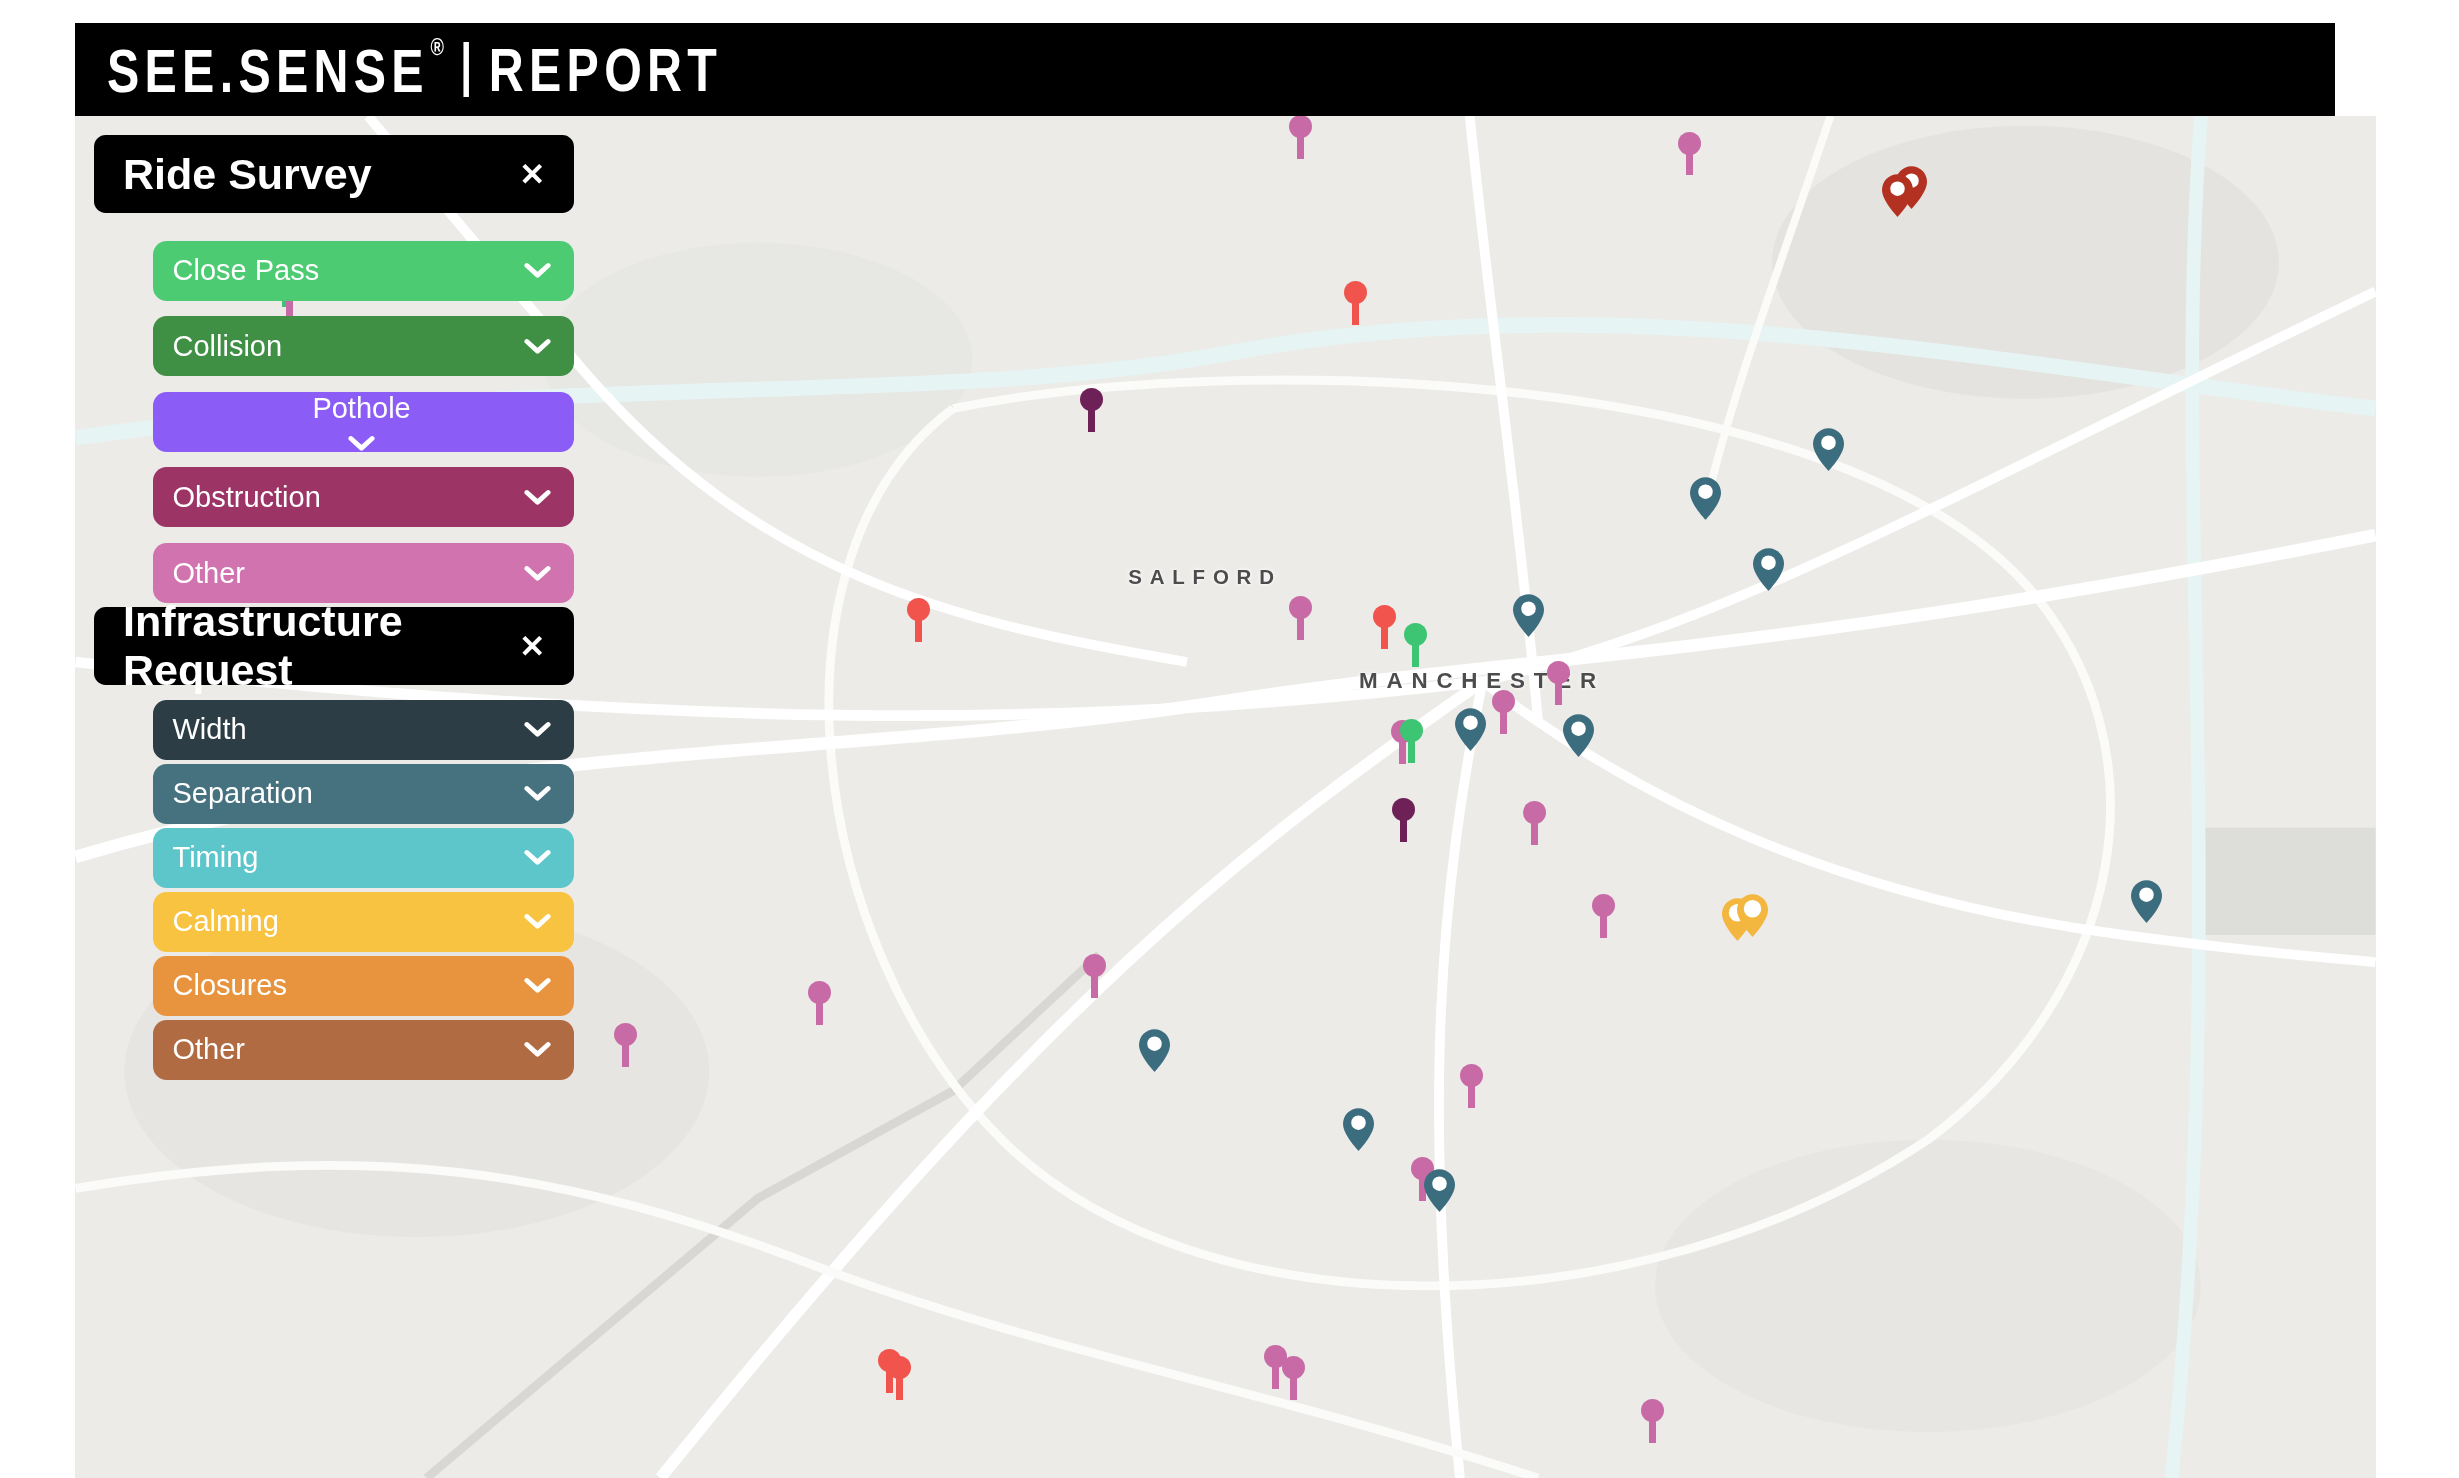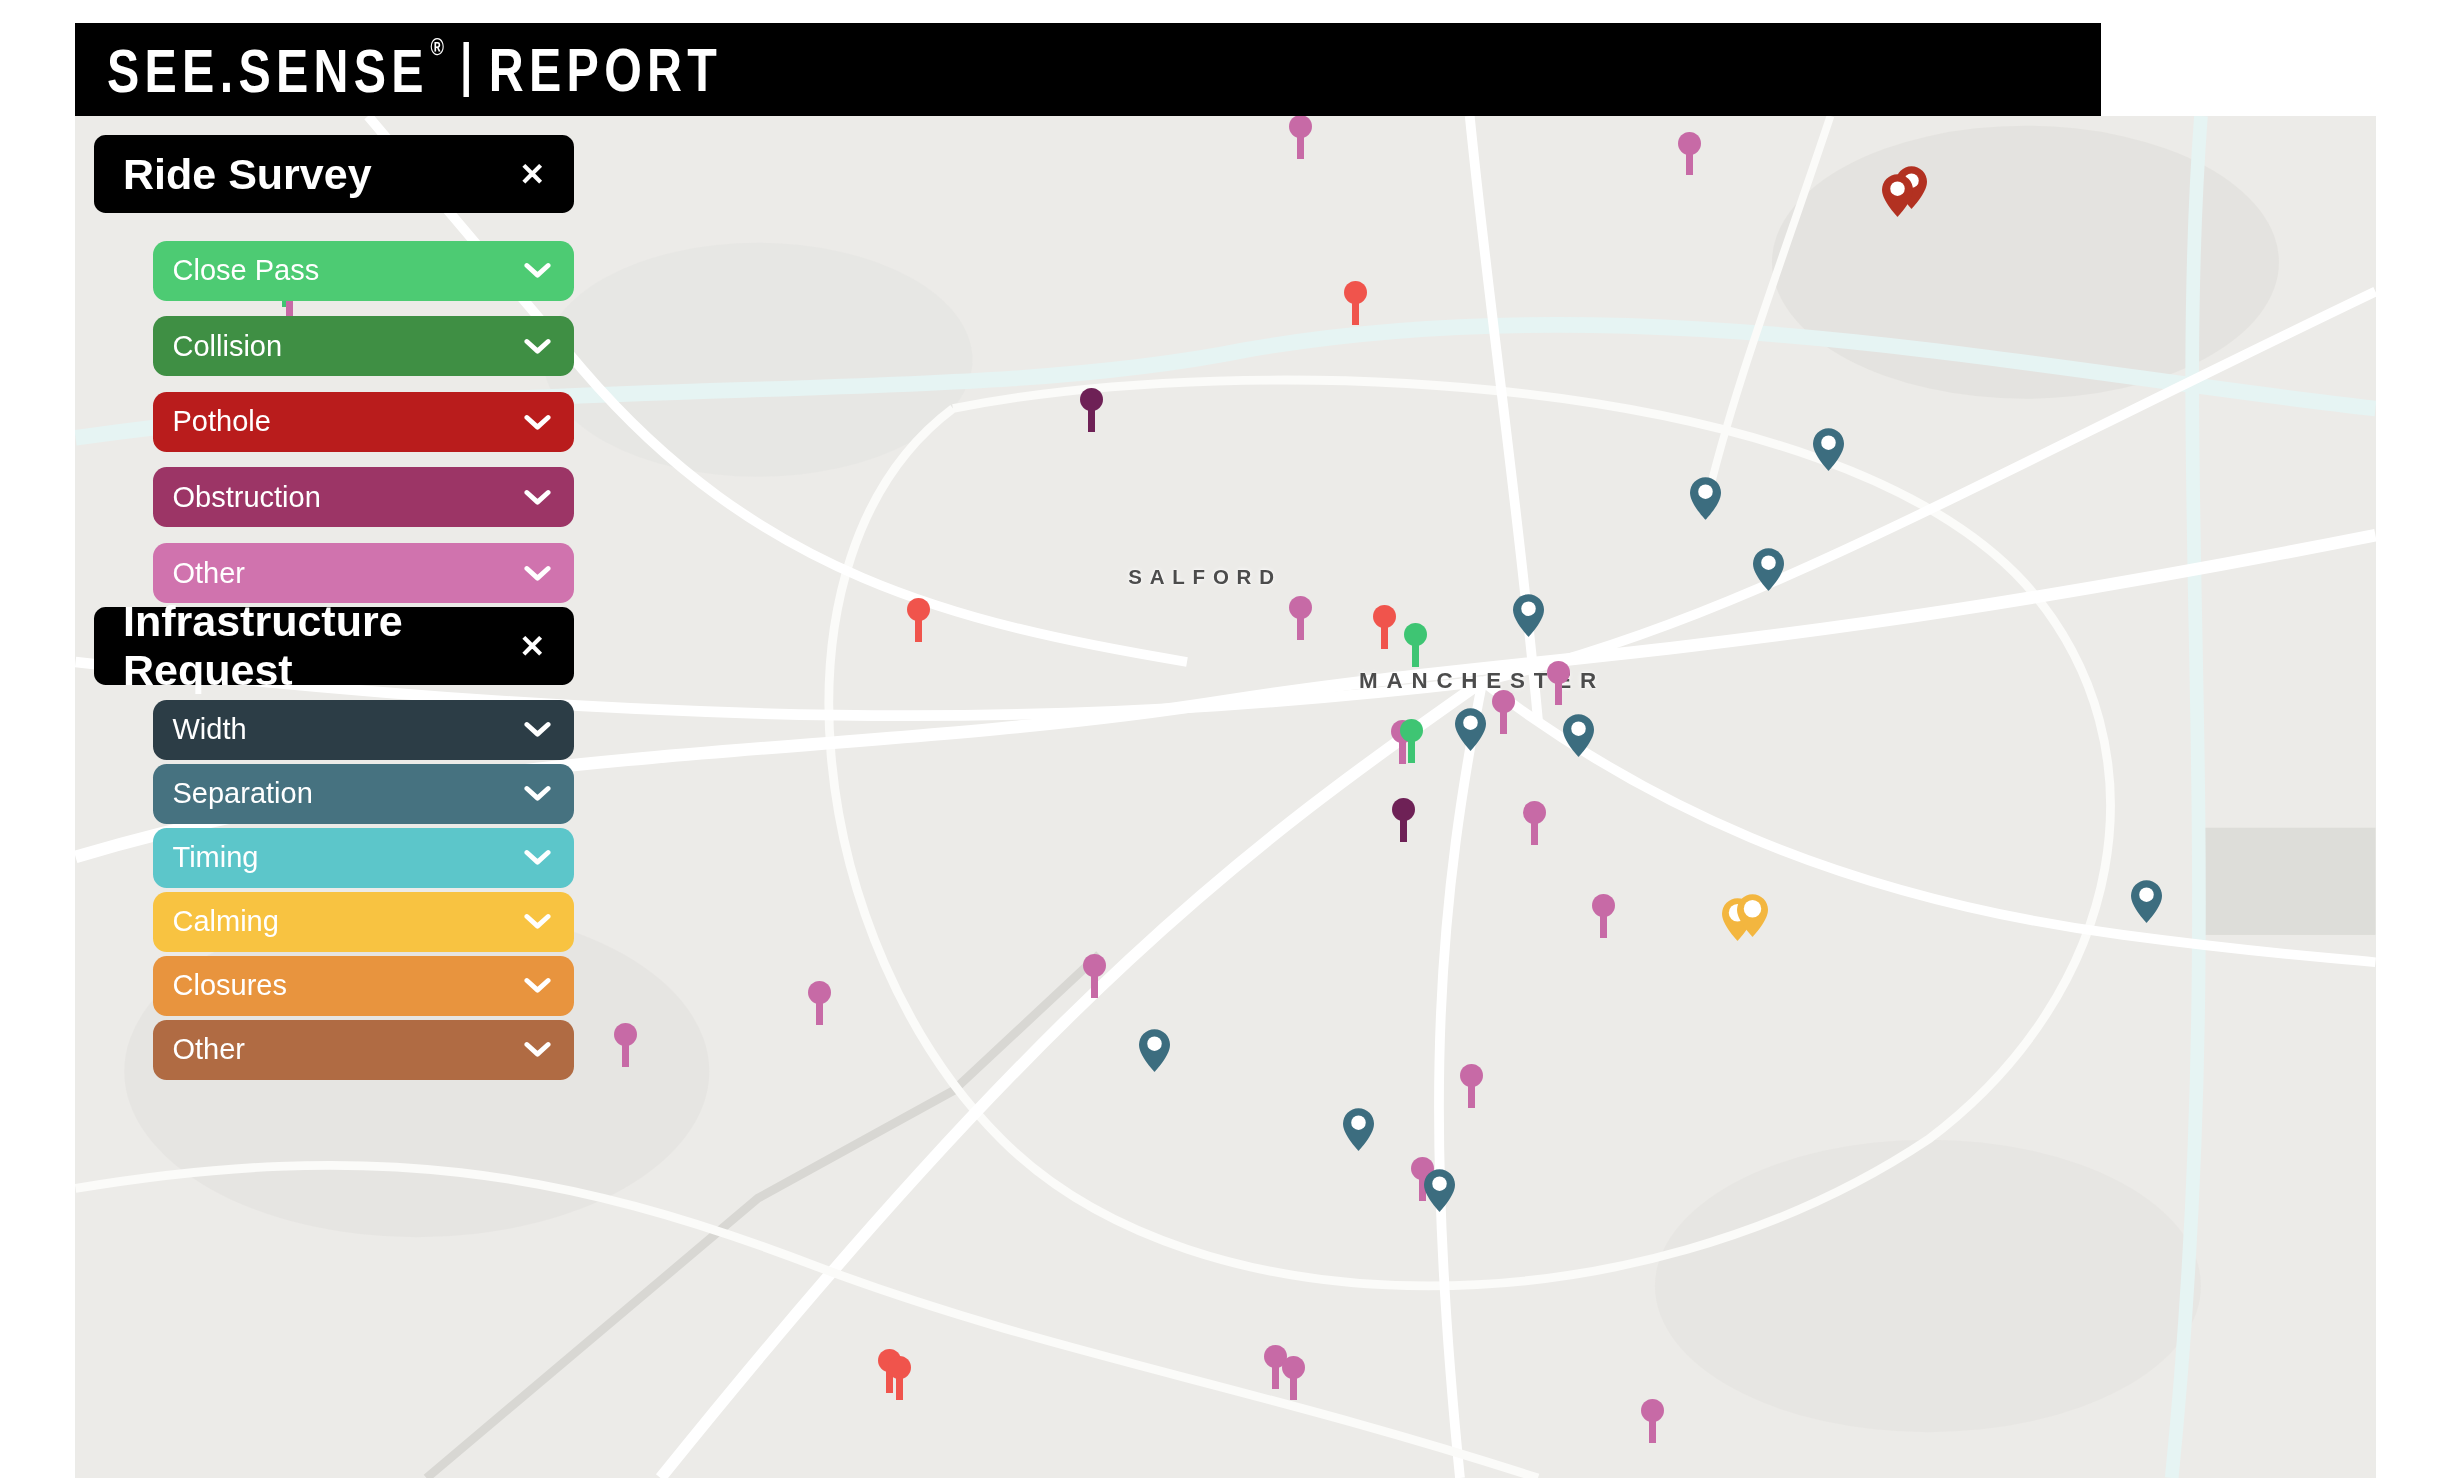--- a/index.html
+++ b/index.html
@@ -1,20 +1,20 @@
 <!DOCTYPE html>
 <html><head>
 <meta charset="utf-8">
 <style>
   html,body{margin:0;padding:0;background:#ffffff;}
   body{font-family:"Liberation Sans", sans-serif;}
   .page{position:relative;width:2460px;height:1478px;overflow:hidden;background:#ffffff;}
 
   
-  .header{position:absolute;left:75px;top:23.4px;width:2026px;height:93px;background:#000;z-index:30;
+  .header{position:absolute;left:75px;top:23.4px;width:2260px;height:93px;background:#000;z-index:30;
           display:flex;align-items:center;padding-left:32px;box-sizing:border-box;}
   .logo{display:flex;align-items:center;gap:19.5px;transform:scaleX(.78);transform-origin:left center;color:#fff;white-space:nowrap;}
   .logo .word{font-size:62px;font-weight:700;letter-spacing:6.8px;}
   .logo sup{font-size:23.4px;vertical-align:37px;letter-spacing:0;margin-left:2px;}
   .logo .sep{display:inline-block;width:6.8px;height:55px;background:#fff;margin:0 5.9px;}
 
   
   .map{position:absolute;left:75px;top:116px;width:2301px;height:1362px;background:#ECEBE8;overflow:hidden;z-index:1;}
   .map svg.roads{position:absolute;left:0;top:0;}
   .map-label{position:absolute;transform:translate(-50%,-50%);color:#4C4C4C;font-weight:700;
@@ -265,21 +265,21 @@
           </span>
         </button>
         <button class="cat-btn" style="background: rgb(63, 143, 68);">
           <span>Collision</span>
           <span class="chev">
             <svg width="27" height="16.6" viewBox="0 0 28 17" fill="none">
               <path d="M3 3.5l11 10 11-10" stroke="#fff" stroke-width="5" stroke-linecap="round" stroke-linejoin="round"></path>
             </svg>
           </span>
         </button>
-        <button class="cat-btn" style="background: #b91c1c;">
+        <button class="cat-btn" style="background: #8b5cf6; flex-direction: column;">
           <span>Pothole</span>
           <span class="chev">
             <svg width="27" height="16.6" viewBox="0 0 28 17" fill="none">
               <path d="M3 3.5l11 10 11-10" stroke="#fff" stroke-width="5" stroke-linecap="round" stroke-linejoin="round"></path>
             </svg>
           </span>
         </button>
         <button class="cat-btn" style="background: rgb(156, 53, 102);">
           <span>Obstruction</span>
           <span class="chev">

